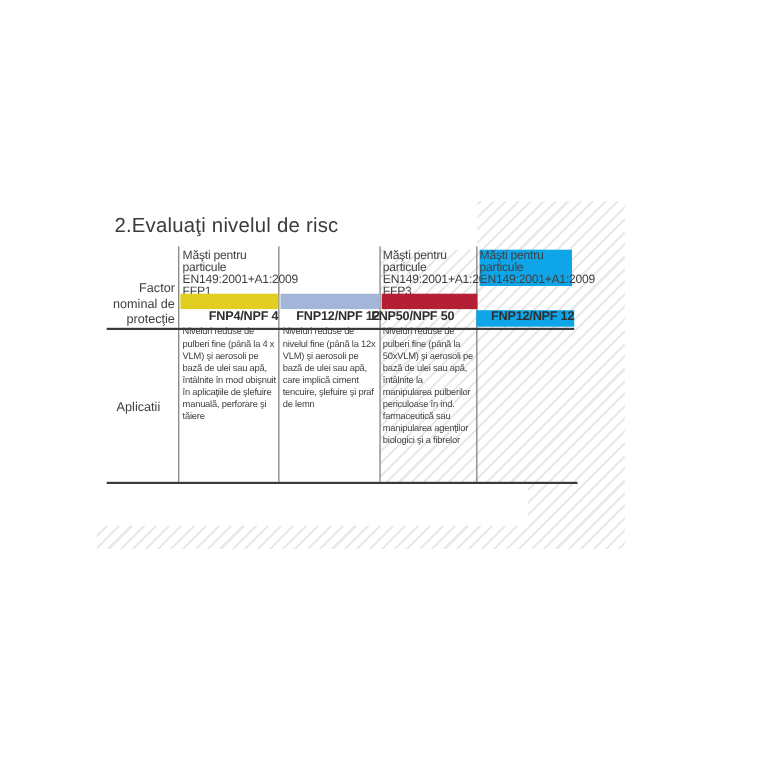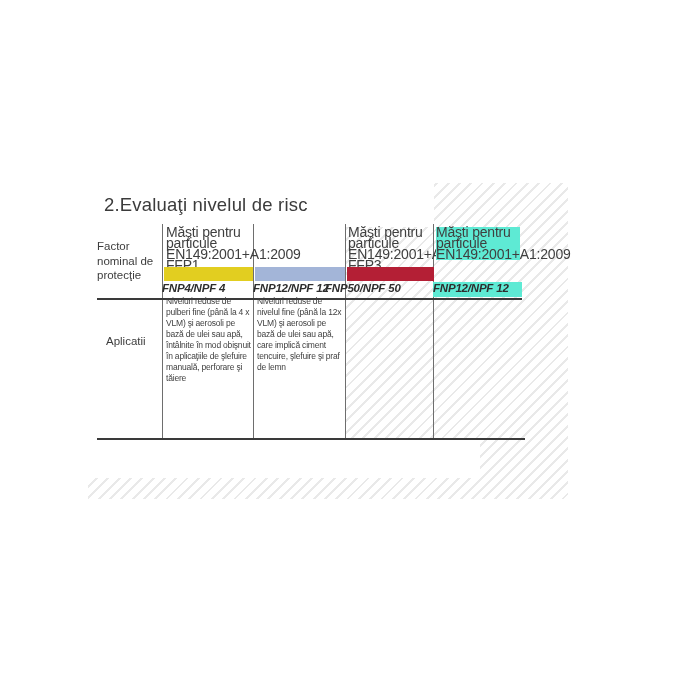--- a/index.html
+++ b/index.html
@@ -7,40 +7,40 @@
           font-family:"Liberation Sans", sans-serif;}
   .hatch{position:absolute;left:88px;top:183px;width:480px;height:316px;
          background:repeating-linear-gradient(135deg,#ffffff 0 6px,#e9e9e9 6px 8px);}
   .wbox{position:absolute;background:#ffffff;}
   .w-title{left:88px;top:183px;width:346px;height:44px;}
   .w-main{left:88px;top:227px;width:258px;height:213px;}
   .w-footer{left:88px;top:440px;width:392px;height:38px;}
   .title{position:absolute;left:104px;top:194px;font-size:18.5px;color:#3b3b3b;
          letter-spacing:.2px;white-space:nowrap;}
   .rowlabel{position:absolute;color:#3d3d3d;font-size:11.5px;line-height:14.5px;}
-  .rl-factor{left:97px;top:239px;width:62px;}
-  .rl-aplic{left:106px;top:334px;}
+  .rl-factor{left:97px;top:255px;width:62px;text-align:right;}
+  .rl-aplic{left:106px;top:364px;}
   .vline{position:absolute;top:224px;width:1px;height:214px;background:#6e6e6e;}
   .v1{left:162px;} .v2{left:253px;} .v3{left:345px;} .v4{left:433px;}
   .hrule{position:absolute;left:97px;height:2px;background:#3a3a3a;}
   .hr-fnp{top:298px;width:425px;}
   .hr-bottom{top:438px;width:428px;}
-  .colhead{position:absolute;top:227px;font-size:14px;line-height:11px;color:#3f3f3f;
+  .colhead{position:absolute;top:227px;font-size:11px;line-height:11px;color:#3f3f3f;
            letter-spacing:-0.2px;}
   .colbody{position:absolute;top:296px;font-size:8.5px;line-height:11px;color:#3f3f3f;
            letter-spacing:-0.2px;}
   .c1{left:166px;width:85px;} .c2{left:257px;width:86px;}
   .c3{left:348px;width:83px;} .c4{left:436px;width:84px;}
   .bar{position:absolute;top:267px;height:14px;}
   .bar1{left:164px;width:89px;} .bar2{left:255px;width:90px;} .bar3{left:347px;width:87px;}
   .fnp{position:absolute;top:282px;height:15px;font-size:11.5px;font-weight:bold;
-       color:#2e2e2e;text-align:left;letter-spacing:-0.2px;font-style:italic;}
+       color:#2e2e2e;text-align:right;letter-spacing:-0.2px;}
   .f1{left:162px;width:91px;} .f2{left:253px;width:92px;}
   .f3{left:325px;width:88px;} .f4{left:433px;width:89px;}
-  .wbg{background:#5eead4;}
+  .wbg{background:#0ea5e9;}
   .footnote{position:absolute;left:97px;top:449px;width:388px;font-size:8.5px;
             line-height:12px;color:#3f3f3f;letter-spacing:-0.1px;}
 </style>
 </head>
 <body>
 
 <div class="canvas">
 
   <div class="hatch"></div>
   <div class="wbox w-title"></div>
@@ -67,15 +67,16 @@
   <div class="bar bar2" style="background: rgb(163, 181, 216);"></div>
   <div class="bar bar3" style="background: rgb(180, 31, 53);"></div>
 
   <div class="fnp f1">FNP4/NPF 4</div>
   <div class="fnp f2">FNP12/NPF 12</div>
   <div class="fnp f3">FNP50/NPF 50</div>
   <div class="fnp f4 wbg">FNP12/NPF 12</div>
 
   <div class="colbody c1">Niveluri reduse de pulberi fine (până la 4 x VLM) şi aerosoli pe bază de ulei sau apă, întâlnite în mod obişnuit în aplicaţiile de şlefuire manuală, perforare şi tăiere</div>
   <div class="colbody c2">Niveluri reduse de nivelul fine (până la 12x VLM) şi aerosoli pe bază de ulei sau apă, care implică ciment tencuire, şlefuire şi praf de lemn</div>
+  <div class="colbody c3">Niveluri reduse de pulberi fine (până la 50xVLM) şi aerosoli pe bază de ulei sau apă, întâlnite la manipularea pulberilor periculoase în ind. farmaceutică sau manipularea agenţilor biologici şi a fibrelor</div>
 
 
 </div>
 
 </body></html>

